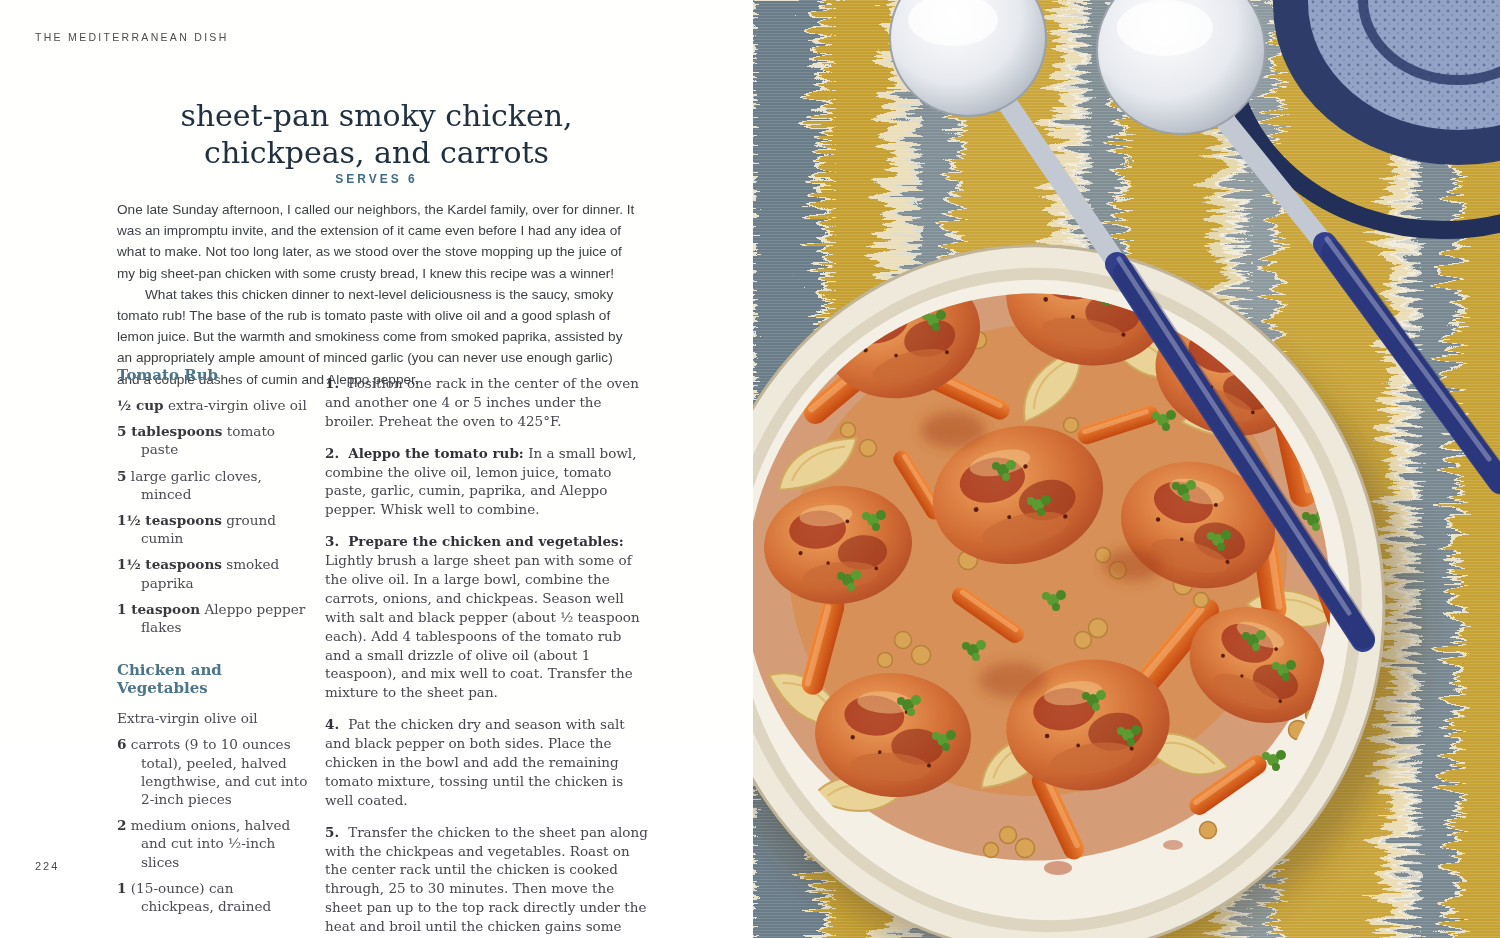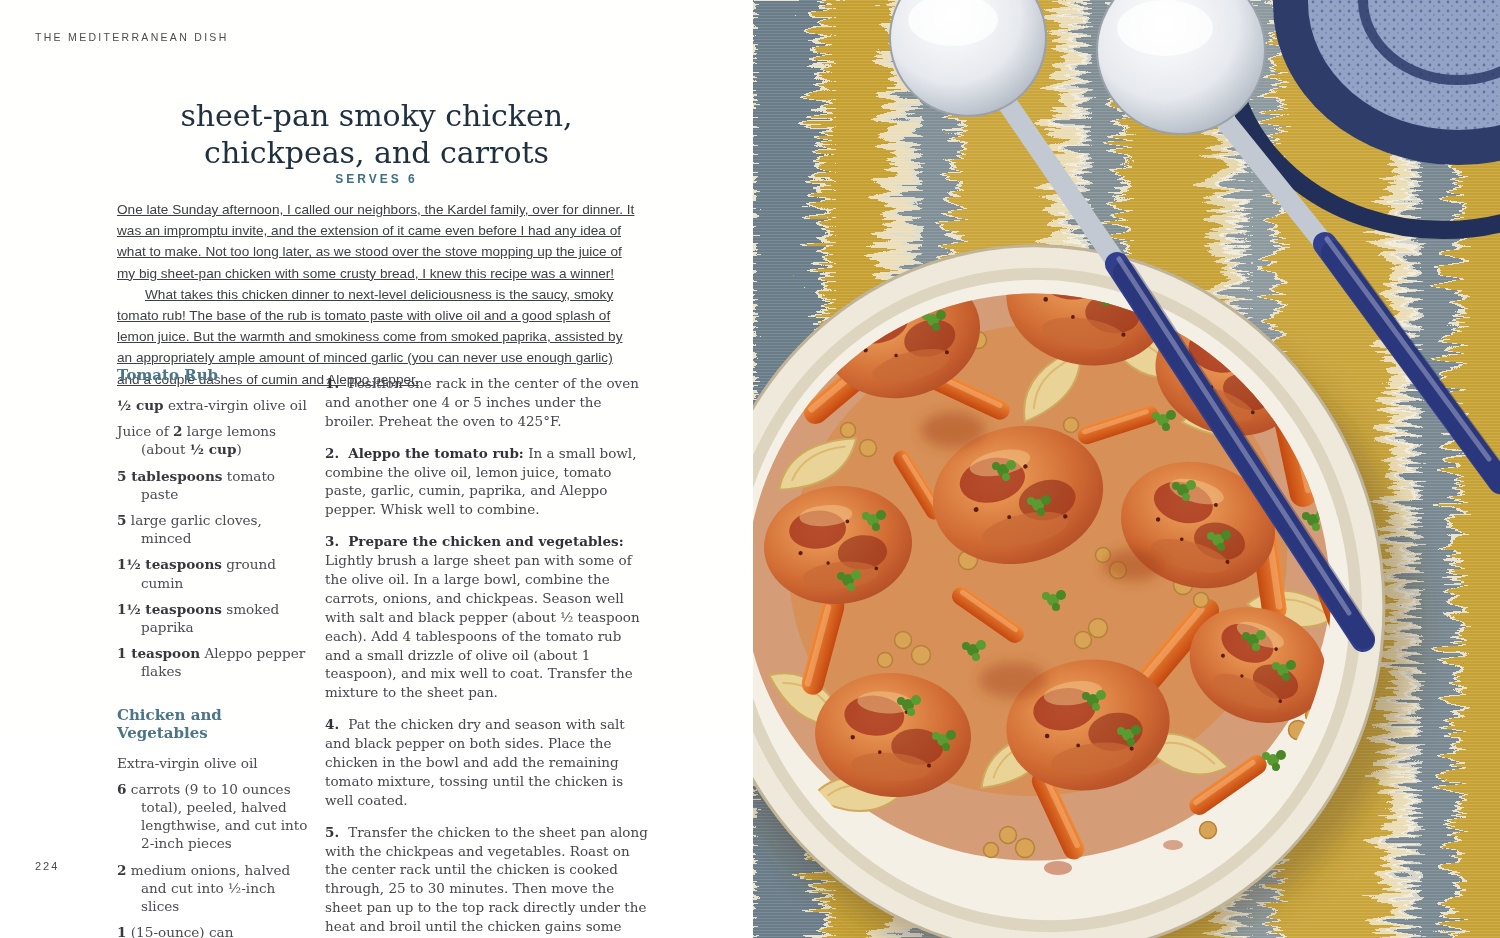--- a/index.html
+++ b/index.html
@@ -9,21 +9,21 @@
   .photo-page{position:relative;width:747px;height:938px;flex:0 0 747px;overflow:hidden;}
   .photo-page svg{display:block;}
 
   .running-head{position:absolute;left:35px;top:31px;font-size:10.5px;letter-spacing:2.3px;color:#4c4c4c;}
   .title{position:absolute;top:97px;left:0;width:100%;text-align:center;
          font-family:"DejaVu Serif","Liberation Serif",serif;font-weight:500;
          font-size:30px;line-height:37px;color:#20303f;}
   .serves{position:absolute;top:172px;left:0;width:100%;text-align:center;
           font-size:12px;font-weight:bold;letter-spacing:3px;color:#3f6d85;}
   .intro{position:absolute;left:117px;top:199px;width:520px;
-         font-size:13.6px;line-height:1.56;color:#3d4145;text-decoration:underline;}
+         font-size:13.6px;line-height:1.56;color:#3d4145;}
   .intro p{margin:0;}
   .intro p + p{text-indent:28px;}
 
   .columns{position:absolute;left:117px;top:366px;width:534px;display:flex;}
   .ing-col{width:198px;margin-right:16px;
            font-family:"DejaVu Serif","Liberation Serif",serif;
            font-size:13.6px;color:#4b4b53;}
   .ing-head{font-family:"DejaVu Serif","Liberation Serif",serif;color:#4b7589;
             font-size:15px;font-weight:600;margin:0 0 12px;}
   .ing-head.second{margin-top:25px;}
@@ -53,21 +53,20 @@
 
     <div class="intro">
       <p>One late Sunday afternoon, I called our neighbors, the Kardel family, over for dinner. It was an impromptu invite, and the extension of it came even before I had any idea of what to make. Not too long later, as we stood over the stove mopping up the juice of my big sheet-pan chicken with some crusty bread, I knew this recipe was a winner!</p>
       <p>What takes this chicken dinner to next-level deliciousness is the saucy, smoky tomato rub! The base of the rub is tomato paste with olive oil and a good splash of lemon juice. But the warmth and smokiness come from smoked paprika, assisted by an appropriately ample amount of minced garlic (you can never use enough garlic) and a couple dashes of cumin and Aleppo pepper.</p>
     </div>
 
     <div class="columns">
       <div class="ing-col">
           <h3 class="ing-head">Tomato Rub</h3>
           <p class="ing"><b>½ cup</b> extra-virgin olive oil</p>
-          <p class="ing">Juice of <b>2</b> large lemons (about <b>½ cup</b>)</p>
           <p class="ing"><b>5 tablespoons</b> tomato paste</p>
           <p class="ing"><b>5</b> large garlic cloves, minced</p>
           <p class="ing"><b>1½ teaspoons</b> ground cumin</p>
           <p class="ing"><b>1½ teaspoons</b> smoked paprika</p>
           <p class="ing"><b>1 teaspoon</b> Aleppo pepper flakes</p>
           <h3 class="ing-head second">Chicken and Vegetables</h3>
           <p class="ing">Extra-virgin olive oil</p>
           <p class="ing"><b>6</b> carrots (9 to 10 ounces total), peeled, halved lengthwise, and cut into 2-inch pieces</p>
           <p class="ing"><b>2</b> medium onions, halved and cut into ½-inch slices</p>
           <p class="ing"><b>1</b> (15-ounce) can chickpeas, drained</p>

